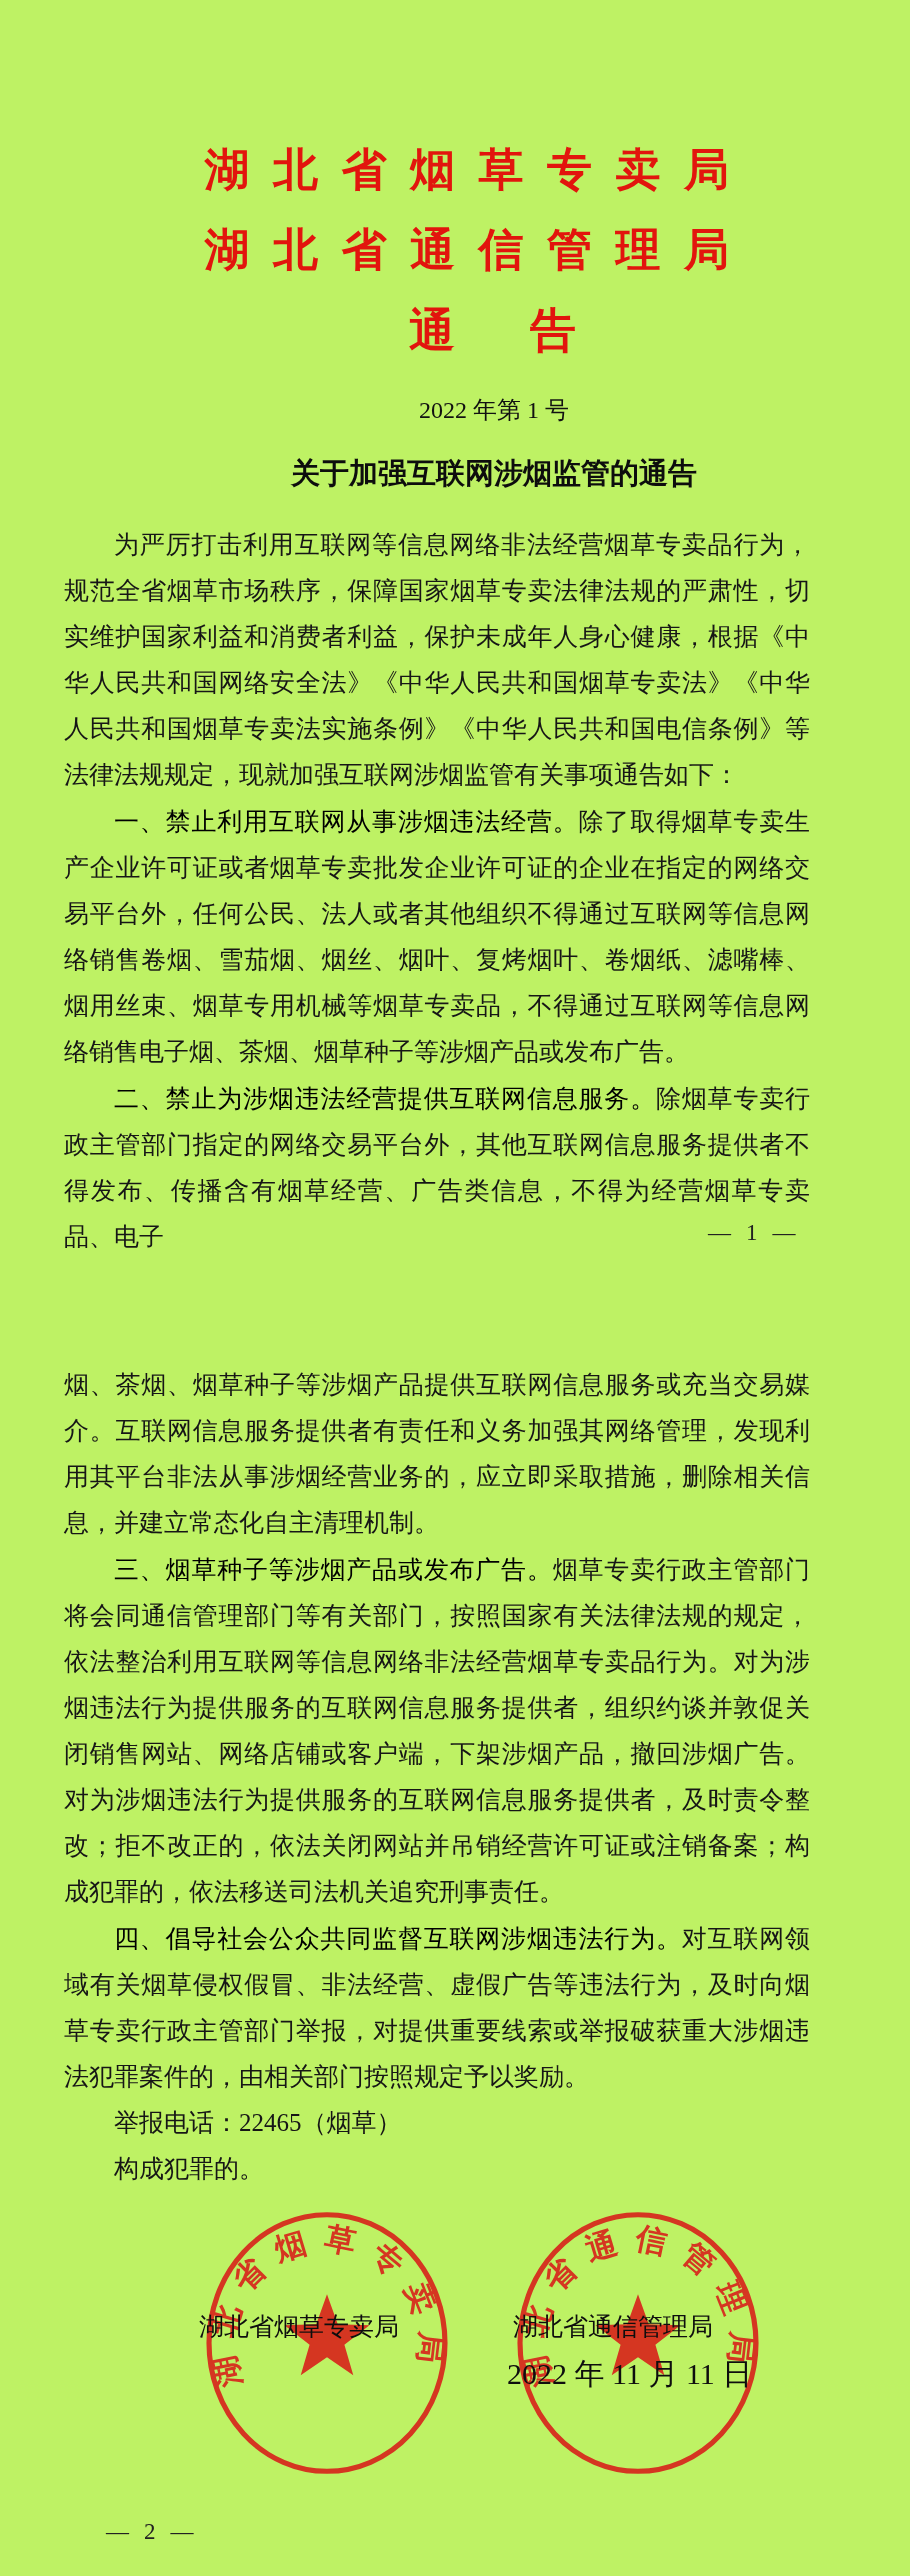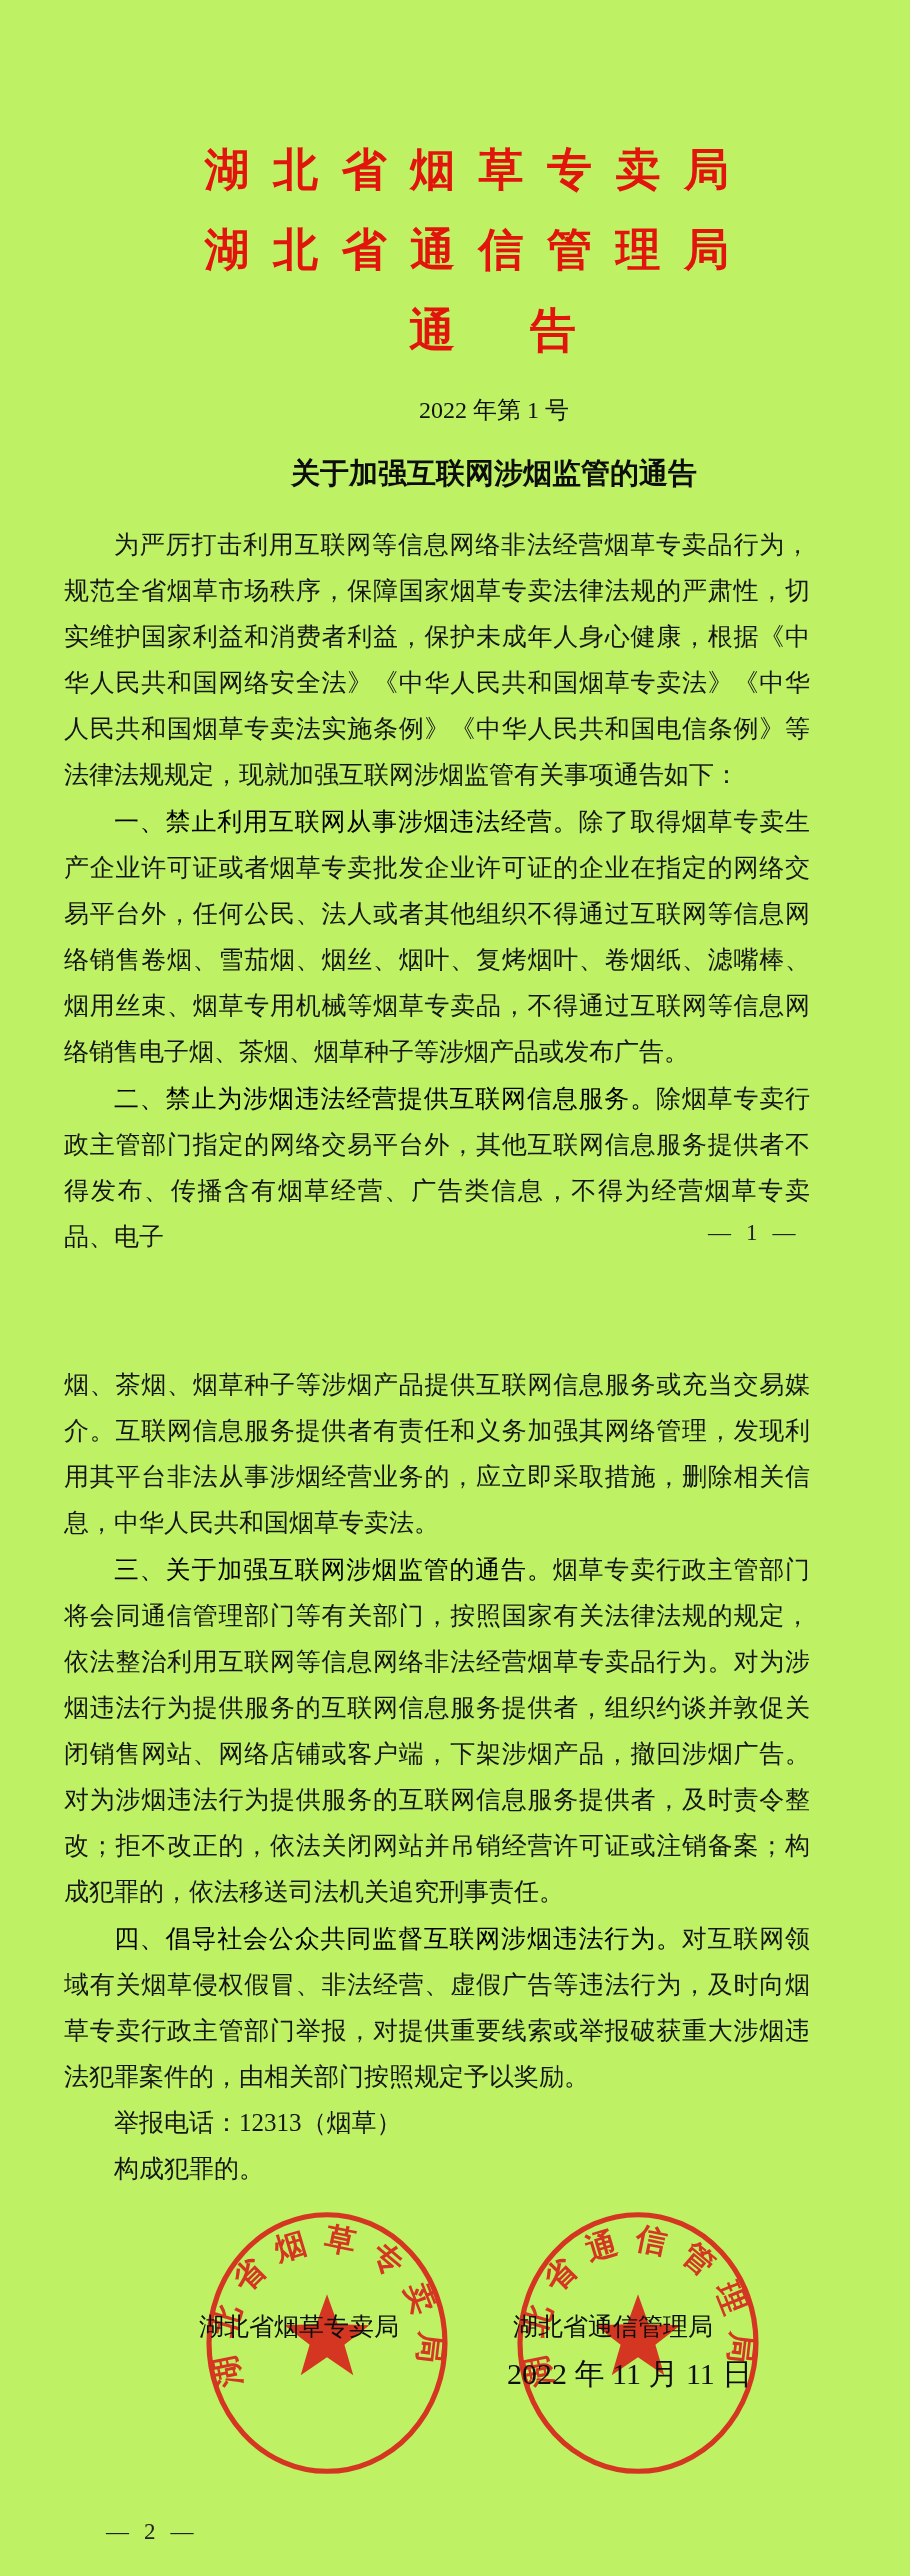--- a/index.html
+++ b/index.html
@@ -116,24 +116,24 @@
 
   <div class="body-block" style="top:522px;">
       <p>为严厉打击利用互联网等信息网络非法经营烟草专卖品行为，规范全省烟草市场秩序，保障国家烟草专卖法律法规的严肃性，切实维护国家利益和消费者利益，保护未成年人身心健康，根据《中华人民共和国网络安全法》《中华人民共和国烟草专卖法》《中华人民共和国烟草专卖法实施条例》《中华人民共和国电信条例》等法律法规规定，现就加强互联网涉烟监管有关事项通告如下：</p>
       <p><span class="para-lead">一、禁止利用互联网从事涉烟违法经营。</span>除了取得烟草专卖生产企业许可证或者烟草专卖批发企业许可证的企业在指定的网络交易平台外，任何公民、法人或者其他组织不得通过互联网等信息网络销售卷烟、雪茄烟、烟丝、烟叶、复烤烟叶、卷烟纸、滤嘴棒、烟用丝束、烟草专用机械等烟草专卖品，不得通过互联网等信息网络销售电子烟、茶烟、烟草种子等涉烟产品或发布广告。</p>
       <p><span class="para-lead">二、禁止为涉烟违法经营提供互联网信息服务。</span>除烟草专卖行政主管部门指定的网络交易平台外，其他互联网信息服务提供者不得发布、传播含有烟草经营、广告类信息，不得为经营烟草专卖品、电子</p>
     </div>
 
   <div class="page-footer" style="top:1220px; right:110px;">— 1 —</div>
 
   <div class="body-block" style="top:1362px;">
-      <p class="no-indent">烟、茶烟、烟草种子等涉烟产品提供互联网信息服务或充当交易媒介。互联网信息服务提供者有责任和义务加强其网络管理，发现利用其平台非法从事涉烟经营业务的，应立即采取措施，删除相关信息，中华人民共和国烟草专卖法。</p>
-      <p><span class="para-lead">三、关于加强互联网涉烟监管的通告。</span>烟草专卖行政主管部门将会同通信管理部门等有关部门，按照国家有关法律法规的规定，依法整治利用互联网等信息网络非法经营烟草专卖品行为。对为涉烟违法行为提供服务的互联网信息服务提供者，组织约谈并敦促关闭销售网站、网络店铺或客户端，下架涉烟产品，撤回涉烟广告。对为涉烟违法行为提供服务的互联网信息服务提供者，及时责令整改；拒不改正的，依法关闭网站并吊销经营许可证或注销备案；构成犯罪的，依法移送司法机关追究刑事责任。</p>
+      <p class="no-indent">烟、茶烟、烟草种子等涉烟产品提供互联网信息服务或充当交易媒介。互联网信息服务提供者有责任和义务加强其网络管理，发现利用其平台非法从事涉烟经营业务的，应立即采取措施，删除相关信息，并建立常态化自主清理机制。</p>
+      <p><span class="para-lead">三、烟草种子等涉烟产品或发布广告。</span>烟草专卖行政主管部门将会同通信管理部门等有关部门，按照国家有关法律法规的规定，依法整治利用互联网等信息网络非法经营烟草专卖品行为。对为涉烟违法行为提供服务的互联网信息服务提供者，组织约谈并敦促关闭销售网站、网络店铺或客户端，下架涉烟产品，撤回涉烟广告。对为涉烟违法行为提供服务的互联网信息服务提供者，及时责令整改；拒不改正的，依法关闭网站并吊销经营许可证或注销备案；构成犯罪的，依法移送司法机关追究刑事责任。</p>
       <p><span class="para-lead">四、倡导社会公众共同监督互联网涉烟违法行为。</span>对互联网领域有关烟草侵权假冒、非法经营、虚假广告等违法行为，及时向烟草专卖行政主管部门举报，对提供重要线索或举报破获重大涉烟违法犯罪案件的，由相关部门按照规定予以奖励。</p>
-      <p>举报电话：12313（烟草）</p>
+      <p>举报电话：22465（烟草）</p>
       <p>构成犯罪的。</p>
     </div>
 
   <svg class="seal" style="left:201px; top:2208px;" viewBox="0 0 440 470" xmlns="http://www.w3.org/2000/svg">
     <defs>
       <path id="arcL" d="M 79.7 316 A 162 162 0 1 1 360.3 316" fill="none"></path>
     </defs>
     <ellipse cx="220" cy="235" rx="206" ry="224" fill="none" stroke="currentColor" stroke-width="9"></ellipse>
     <polygon fill="currentColor" points="220,150 238.8,202.1 294.2,203.9 250.4,237.9 265.9,291.1 220,260 174.1,291.1 189.6,237.9 145.8,203.9 201.2,202.1"></polygon>
     <text class="seal-arc-text" font-size="54" letter-spacing="26" fill="currentColor">

